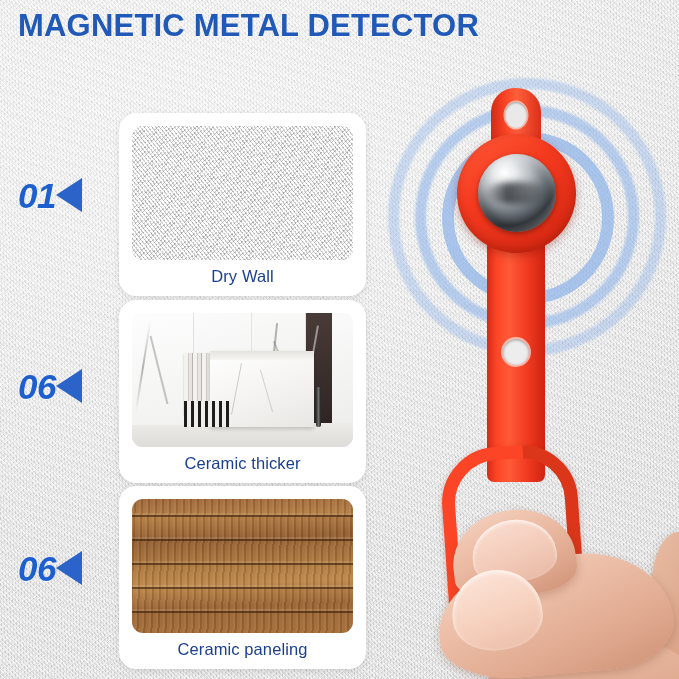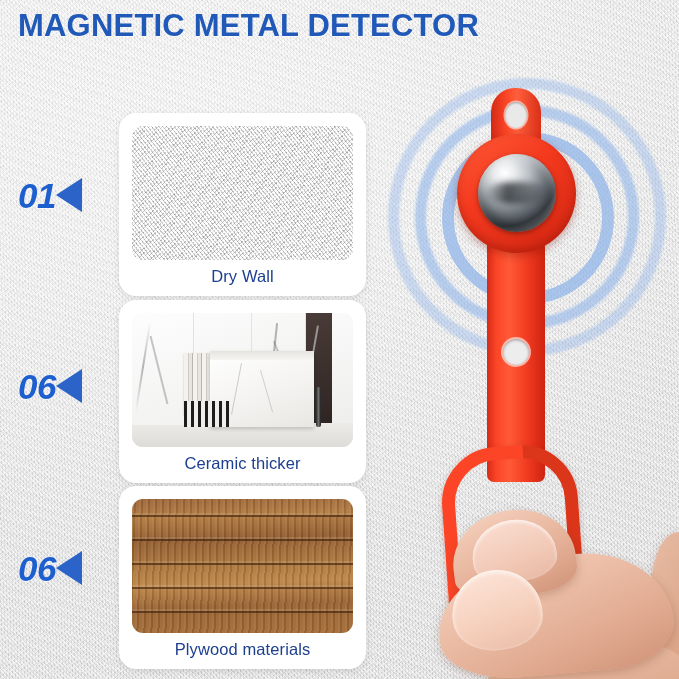--- a/index.html
+++ b/index.html
@@ -288,16 +288,16 @@
     </div>
     <div class="caption">Ceramic thicker</div>
   </div>
 
   <div class="numrow" style="left:18px;top:551px;">
     <span class="num">06</span>
     <span class="tri"></span>
   </div>
   <div class="card" style="top:486px;">
     <div class="thumb tex-wood"></div>
-    <div class="caption">Plywood materials</div>
+    <div class="caption">Ceramic paneling</div>
   </div>
 
 </div>
 
 </body></html>

